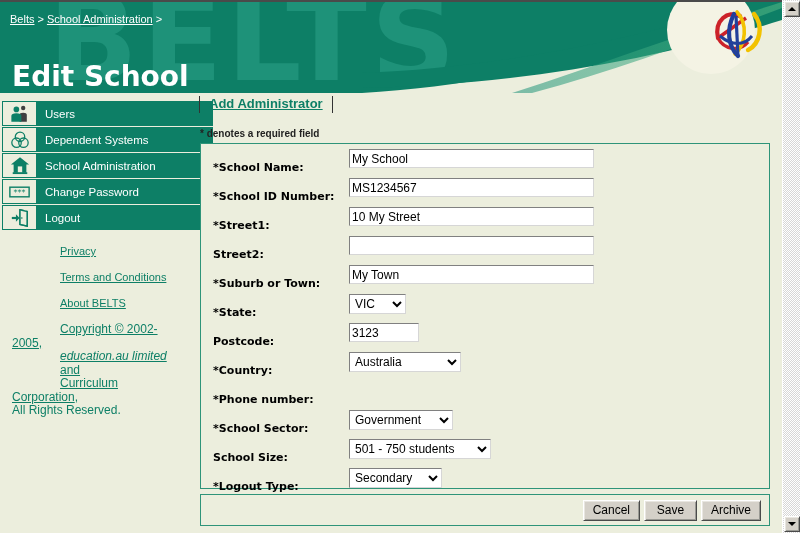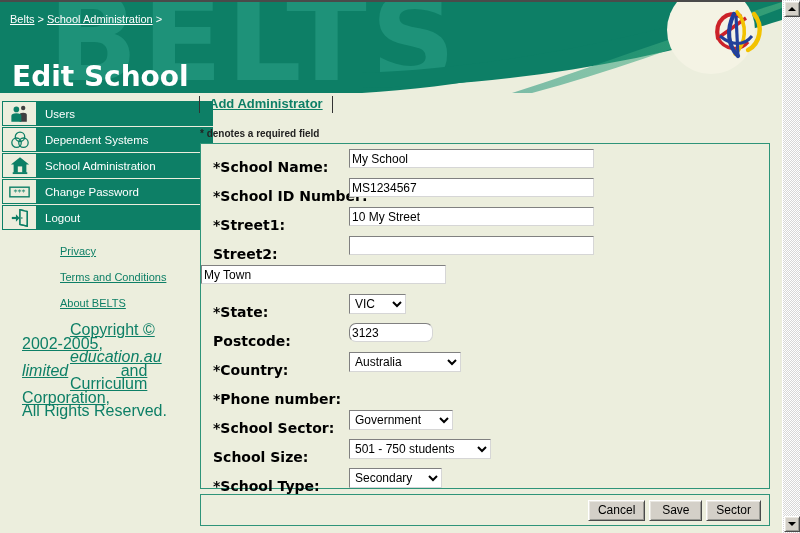--- a/index.html
+++ b/index.html
@@ -126,25 +126,24 @@
     line-height: 13px;
   }
   .side-links a {
     color: #0d7f66;
     text-decoration: underline;
     display: block;
     margin-bottom: 13px;
     padding-left: 48px;
   }
   .copyright {
-    font-size: 16px;
+    font-size: 12px;
     color: #0d7f66;
     line-height: 13.5px;
     margin-top: 2px;
-    margin-left: 10px;
   }
   .copyright a {
     color: #0d7f66;
     text-decoration: underline;
     display: inline;
     margin: 0;
   }
   .copyright .ital { font-style: italic; }
   .copyright .plain { color: #0d7f66; text-decoration: none; }
 
@@ -196,21 +195,21 @@
     position: relative;
     height: 29px;
     display: flex;
     align-items: center;
   }
   .flabel {
     width: 148px;
     min-width: 148px;
     padding-left: 12px;
     font-family: "DejaVu Sans", sans-serif;
-    font-size: 14px;
+    font-size: 11px;
     font-weight: bold;
     color: #000000;
     white-space: nowrap;
     margin-top: 17px;
   }
 
   input.txt {
     font-family: "Liberation Sans", sans-serif;
     font-size: 12px;
     color: #000000;
@@ -227,21 +226,21 @@
     color: #000000;
     background: #ffffff;
     height: 20px;
     border: 1px solid;
     border-color: #808080 #d6d6d6 #d6d6d6 #808080;
     outline: none;
     padding: 0 1px;
   }
 
   .w-wide  { width: 245px; }
-  .w-small { width: 84px; border-radius: 7px; }
+  .w-small { width: 70px; }
   .w-state { width: 57px; }
   .w-country { width: 112px; }
   .w-sector { width: 104px; }
   .w-size   { width: 142px; }
   .w-type   { width: 93px; }
 
   
   .btn-panel {
     position: absolute;
     left: 4px; top: 398px;
@@ -450,20 +449,21 @@
         </div>
         <div class="frow">
           <div class="flabel">*Street1:</div>
           <input type="text" class="txt w-wide" value="10 My Street" style="">
         </div>
         <div class="frow">
           <div class="flabel">Street2:</div>
           <input type="text" class="txt w-wide" value="" style="">
         </div>
         <div class="frow">
+          <div class="flabel">*Suburb or Town:</div>
           <input type="text" class="txt w-wide" value="My Town" style="">
         </div>
         <div class="frow">
           <div class="flabel">*State:</div>
           <select class="sel w-state"><option>VIC</option></select>
         </div>
         <div class="frow">
           <div class="flabel">Postcode:</div>
           <input type="text" class="txt w-small" value="3123" style="">
         </div>
@@ -476,29 +476,29 @@
         </div>
         <div class="frow">
           <div class="flabel">*School Sector:</div>
           <select class="sel w-sector"><option>Government</option></select>
         </div>
         <div class="frow">
           <div class="flabel">School Size:</div>
           <select class="sel w-size"><option>501 - 750 students</option></select>
         </div>
         <div class="frow">
-          <div class="flabel">*School Type:</div>
+          <div class="flabel">*Logout Type:</div>
           <select class="sel w-type"><option>Secondary</option></select>
         </div>
       </div>
 
     <div class="btn-panel" id="btn-panel">
         <button class="btn">Cancel</button>
         <button class="btn">Save</button>
-        <button class="btn">Sector</button>
+        <button class="btn">Archive</button>
       </div>
   </div>
 
   <div class="bottom-edge"></div>
 
   <div class="scrollbar">
     <div class="sb-btn sb-up">
         <span class="arrow-up"></span>
       </div>
     <div class="sb-btn sb-dn">

